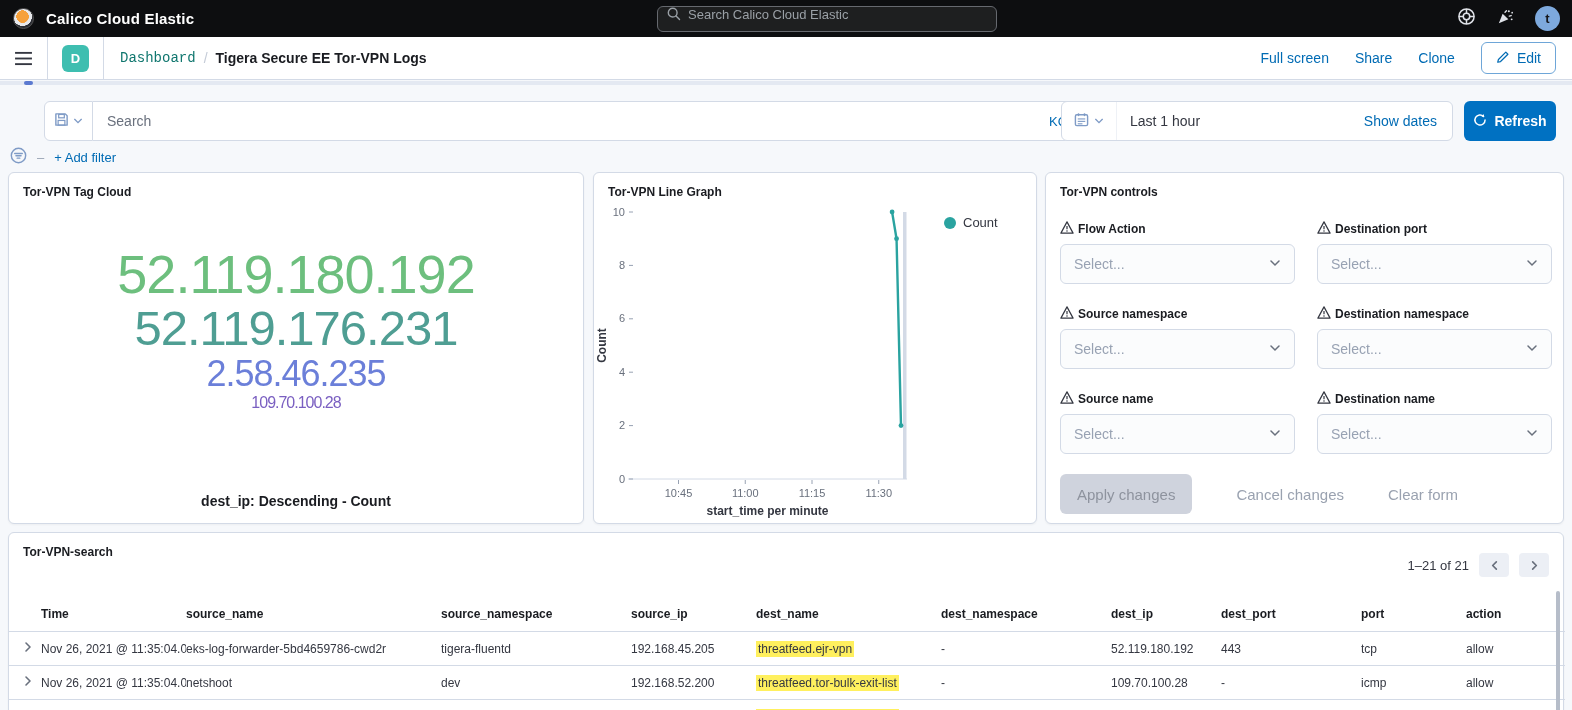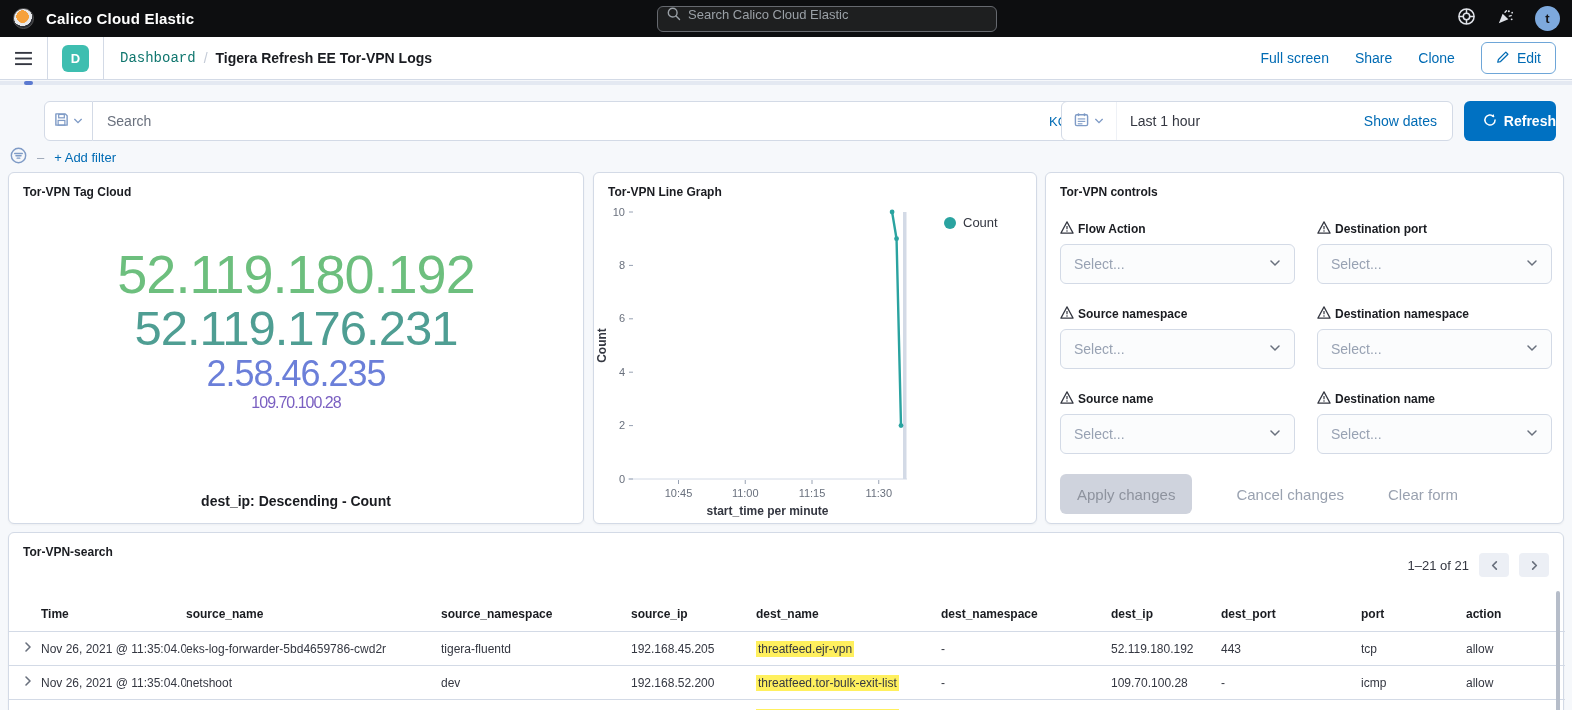--- a/index.html
+++ b/index.html
@@ -37,21 +37,21 @@
   .qbar { position:absolute; left:8px; top:101px; height:40px; display:flex;padding-left:36px; }
   .saved-q { width:49px; height:40px; background:#fff; border:1px solid #d3dae6; border-radius:6px 0 0 6px; display:flex; align-items:center; justify-content:center; gap:4px; cursor:pointer; }
   .q-input { width:997px; height:40px; background:#fff; border:1px solid #d3dae6; border-left:none; border-radius:0 6px 6px 0; display:flex; align-items:center; padding:0 14px; }
   .q-input input { border:none; outline:none; font-size:14px; width:100%; font-family:inherit; color:#343741; }
   .q-input input::placeholder { color:#69707d; }
   .kql { color:#006BB4; font-size:13px; font-weight:500; margin-left:8px; cursor:pointer; }
   .datepicker { position:absolute; left:1061px; top:101px; width:392px; height:40px; background:#fff; border:1px solid #d3dae6; border-radius:6px; display:flex; align-items:center; }
   .dp-cal { height:100%; display:flex; align-items:center; gap:5px; padding:0 12px; border-right:1px solid #eef1f6; cursor:pointer; }
   .dp-text { font-size:14px; color:#343741; padding-left:13px; }
   .dp-showdates { margin-left:auto; padding-right:15px; color:#006BB4; font-size:14px; cursor:pointer; }
-  .refresh-btn { position:absolute; left:1464px; top:101px; width:92px; height:40px; background:#0071c2; border:none; border-radius:6px; color:#fff; font-size:14px; font-weight:600; display:flex; align-items:center; justify-content:flex-end; gap:7px; cursor:pointer; font-family:inherit; }
+  .refresh-btn { position:absolute; left:1464px; top:101px; width:92px; height:40px; background:#0071c2; border:none; border-radius:6px; color:#fff; font-size:14px; font-weight:600; display:flex; align-items:center; justify-content:center; gap:7px; cursor:pointer; font-family:inherit; }
 
   
   .filter-row { position:absolute; left:10px; top:147px; display:flex; align-items:center; gap:10px; }
   .filter-dash { color:#98a2b3; font-size:13px; }
   .add-filter { color:#006BB4; font-size:13px; cursor:pointer; }
 
   
   .panel { position:absolute; background:#fff; border:1px solid #d3dae6; border-radius:6px; box-shadow:0 1px 2px rgba(52,55,65,.05); }
   .panel-title { font-size:12px; font-weight:700; color:#1a1c21; padding:12px 0 0 14px; }
 
@@ -137,21 +137,21 @@
         <line x1="1" y1="8" x2="19" y2="8" stroke="#343741" stroke-width="2"></line>
         <line x1="1" y1="14" x2="19" y2="14" stroke="#343741" stroke-width="2"></line>
       </svg>
   </div>
   <div class="nav-sec">
     <span class="d-badge">D</span>
   </div>
   <div class="crumbs">
     <span class="crumb-root">Dashboard</span>
     <span class="crumb-sep">/</span>
-    <span class="crumb-cur">Tigera Refresh EE Tor-VPN Logs</span>
+    <span class="crumb-cur">Tigera Secure EE Tor-VPN Logs</span>
   </div>
   <div class="nav-actions">
     <span class="nav-link">Full screen</span>
     <span class="nav-link">Share</span>
     <span class="nav-link">Clone</span>
     <button class="edit-btn">
       <span>
         <svg width="14" height="14" viewBox="0 0 16 16">
             <path d="M2 14l.8-3.2 8.4-8.4 2.4 2.4-8.4 8.4L2 14z" fill="none" stroke="#006BB4" stroke-width="1.4" stroke-linejoin="round"></path>
           </svg>

